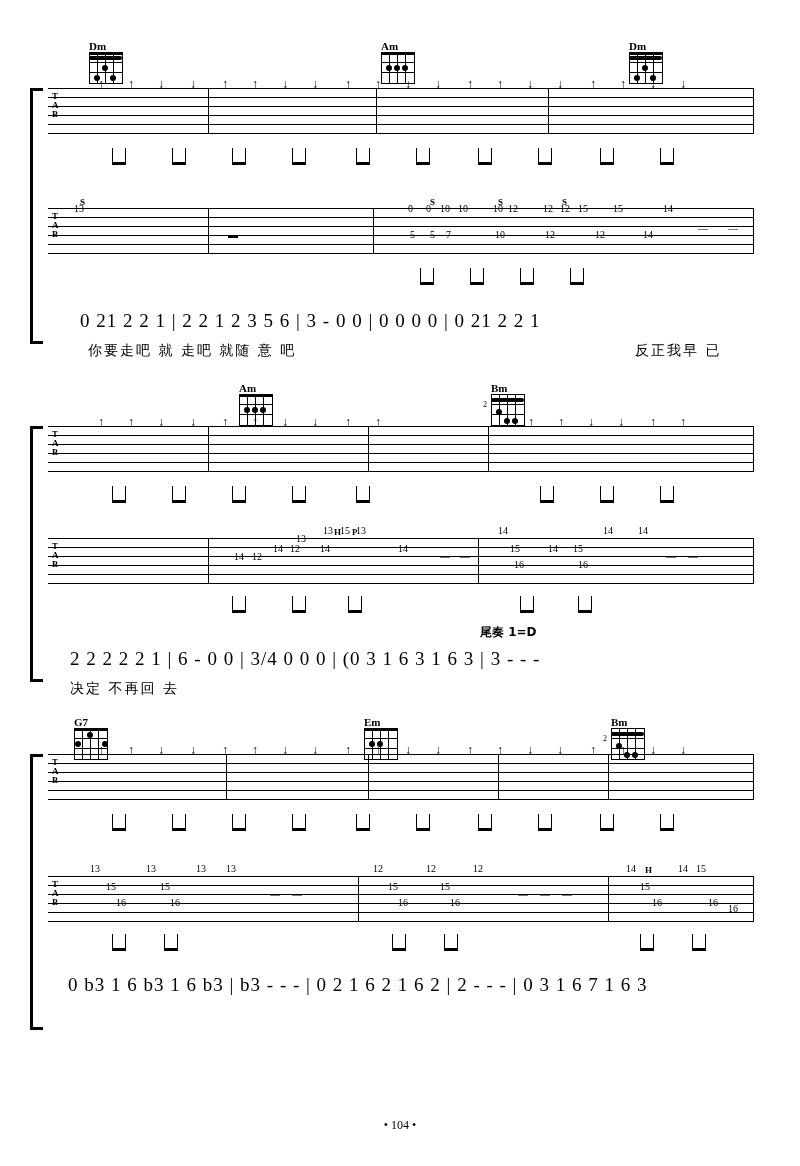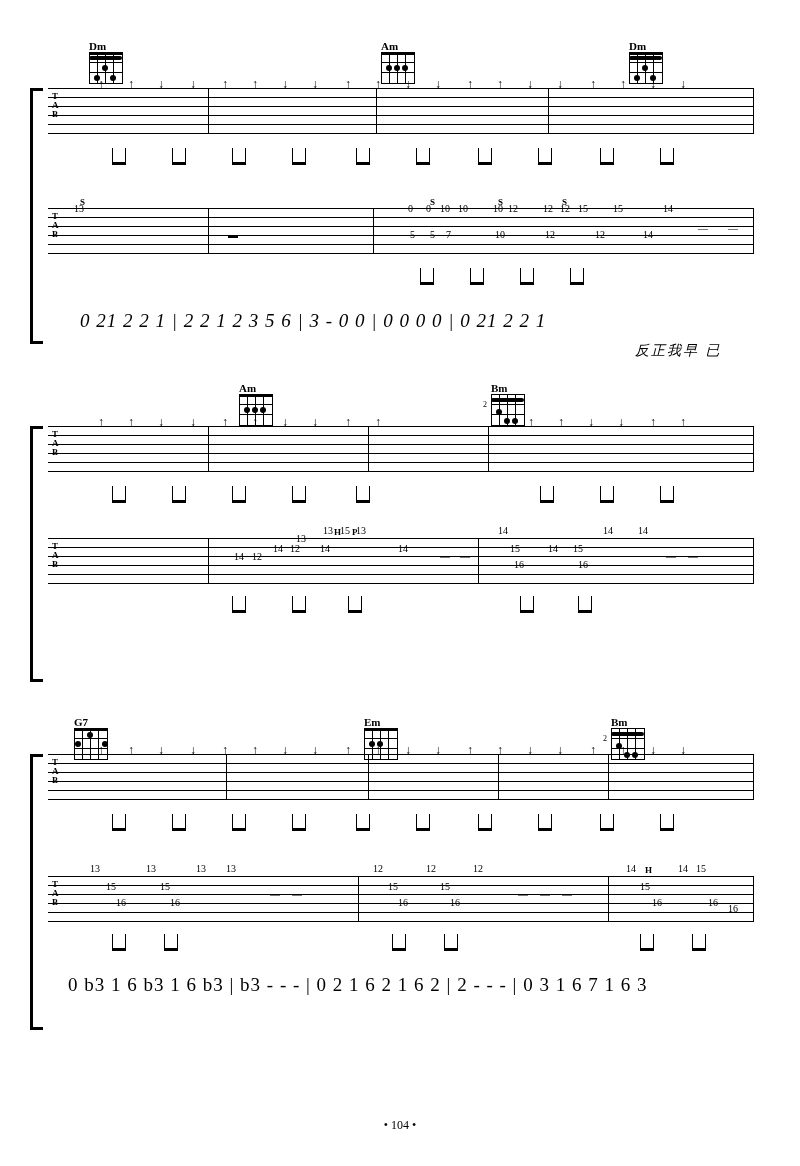--- a/index.html
+++ b/index.html
@@ -262,22 +262,23 @@
           <div class="stem2"></div>
           <div class="beam"></div>
         </div>
       <div class="beamnote" style="left:570px;top:238px;">
           <div class="stem"></div>
           <div class="stem2"></div>
           <div class="beam"></div>
         </div>
     </div>
 
-    <div class="notation" style="top:280px;height:60px;font-style:italic;">
+    <div class="notation" style="top:280px;height:60px;">
       <div class="nrow" style="left:80px;top:0;">0 21 2 2  1 | 2 2  1 2 3 5 6 | 3 - 0 0 | 0 0 0 0 | 0 21 2 2  1</div>
+      <div class="lyr" style="left:88px;top:32px;">你要走吧 就 走吧 就随 意  吧</div>
       <div class="lyr" style="left:635px;top:32px;">反正我早 已</div>
     </div>
   </div>
 
   <div class="system" style="top:378px;height:300px;">
 
     <div class="chordbox" style="left:238px;top:4px;">
       <div class="chordname">Am</div>
       <div class="grid">
         <div class="h nut"></div>
@@ -456,20 +457,25 @@
           <div class="stem2"></div>
           <div class="beam"></div>
         </div>
       <div class="beamnote" style="left:578px;top:218px;">
           <div class="stem"></div>
           <div class="stem2"></div>
           <div class="beam"></div>
         </div>
     </div>
 
+    <div class="notation" style="top:258px;height:60px;">
+      <div class="ann" style="left:480px;top:-12px;font-weight:bold;">尾奏 1=D</div>
+      <div class="nrow" style="left:70px;top:12px;">2 2 2  2 2 1 | 6 - 0 0 | 3/4 0 0 0 | (0 3 1 6 3 1 6 3 | 3 - - -</div>
+      <div class="lyr" style="left:70px;top:44px;">决定   不再回  去</div>
+    </div>
   </div>
 
   <div class="system" style="top:712px;height:310px;">
 
     <div class="chordbox" style="left:73px;top:4px;">
       <div class="chordname">G7</div>
       <div class="grid">
         <div class="h nut"></div>
           <div class="h" style="top:10px"></div>
           <div class="h" style="top:20px"></div>

